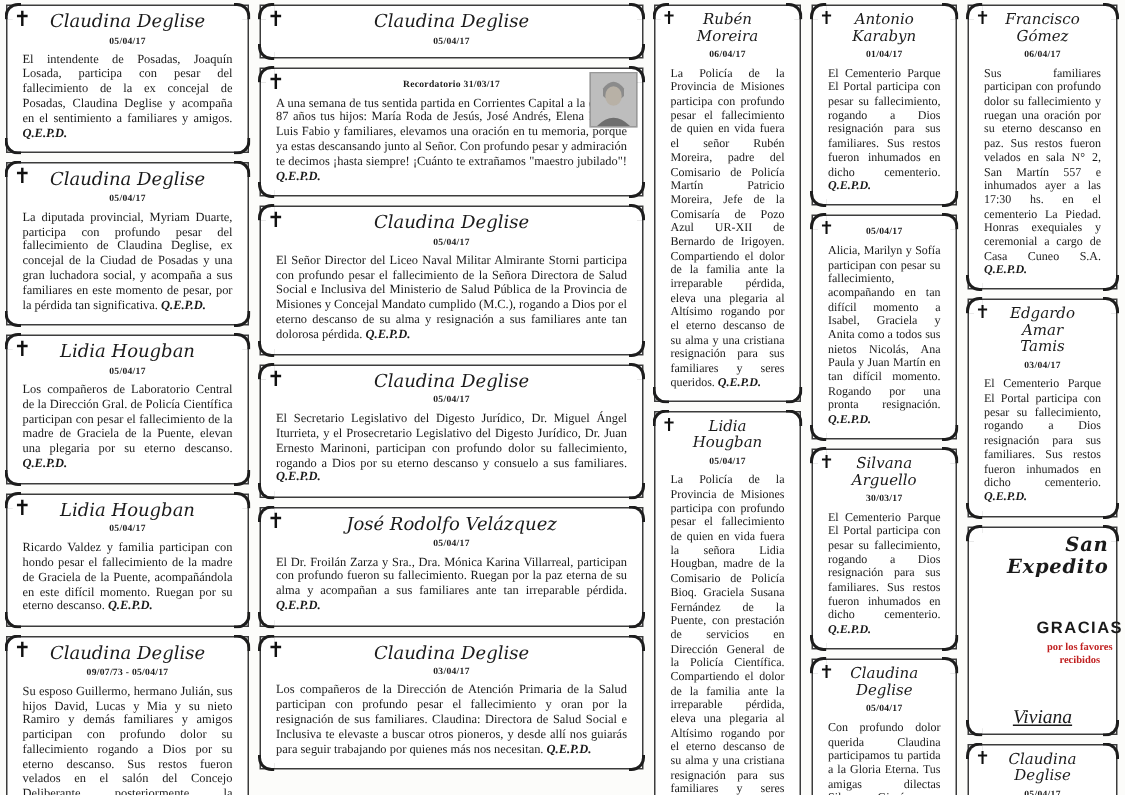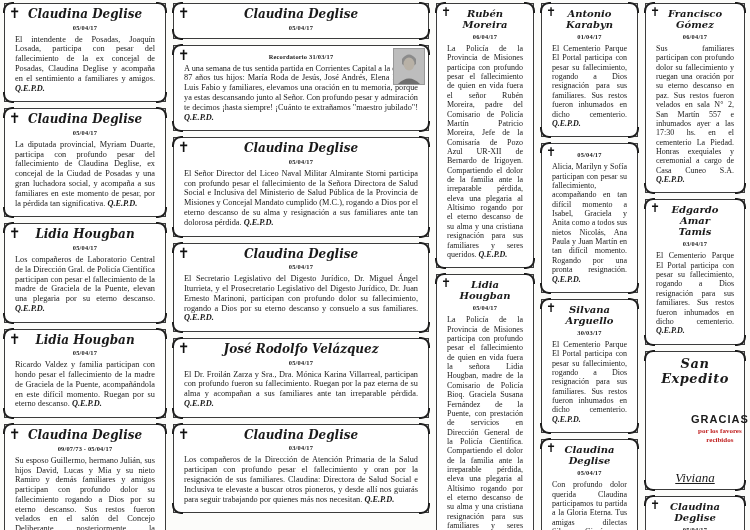--- a/index.html
+++ b/index.html
@@ -12,33 +12,33 @@
   .box::before,.box::after,.box .cb::before,.box .cb::after{
     content:"";position:absolute;width:9px;height:9px;border:0 solid #1d1d1d;}
   .box::before{top:-2px;left:-2px;border-top-width:2px;border-left-width:2px;border-top-left-radius:9px;}
   .box::after{top:-2px;right:-2px;border-top-width:2px;border-right-width:2px;border-top-right-radius:9px;}
   .box .cb::before{bottom:-2px;left:-2px;border-bottom-width:2px;border-left-width:2px;border-bottom-left-radius:9px;}
   .box .cb::after{bottom:-2px;right:-2px;border-bottom-width:2px;border-right-width:2px;border-bottom-right-radius:9px;}
   .hdr{position:relative;text-align:center;padding:1px 13px 0;}
   .cross{position:absolute;left:-2px;top:-1px;font-family:"DejaVu Sans",sans-serif;
     font-size:14px;line-height:1;font-weight:bold;color:#111;}
   .c3 .cross,.c4 .cross,.c5 .cross{font-size:12px;}
-  .name{display:block;font-family:"DejaVu Serif",serif;font-style:italic;font-weight:bold;
+  .name{display:block;font-family:"DejaVu Serif",serif;font-style:italic;font-weight:normal;
     font-size:12px;line-height:1.05;}
   .c3 .name,.c4 .name,.c5 .name{font-size:10px;line-height:1.1;}
   .date{text-align:center;font-size:6.4px;font-weight:bold;letter-spacing:.2px;margin:3px 0 3px;}
   .body{margin:4px;font-size:8.3px;line-height:1.18;text-align:justify;}
   .c3 .body,.c4 .body,.c5 .body{font-size:8px;line-height:1.17;}
   .sign{font-style:italic;font-weight:bold;white-space:nowrap;}
   .photo{position:absolute;top:2px;right:3px;width:30px;height:35px;border:1px solid #999;background:#c9c9c9;}
   .has-photo .hdr{padding-right:38px;}
   
   .devo{padding:4px 5px 3px;}
   .devo-title{font-family:"DejaVu Serif",serif;font-style:italic;font-weight:bold;font-size:13px;
-    text-align:center;letter-spacing:.5px;}
+    text-align:right;letter-spacing:.5px;}
   .devo-row{display:flex;gap:4px;align-items:center;margin-top:3px;padding-left:36px;}
   .devo-right{flex:1;text-align:center;}
   .devo-thanks{font-family:"Liberation Sans",sans-serif;font-weight:bold;font-size:11px;letter-spacing:1px;}
   .devo-sub{color:#c02020;font-weight:bold;font-size:7px;line-height:1.25;margin-top:2px;}
   .devo-sign{text-align:center;font-size:13px;font-style:italic;margin-top:1px;text-decoration:underline;}
 </style>
 </head>
 <body>
 
 <div class="page">

